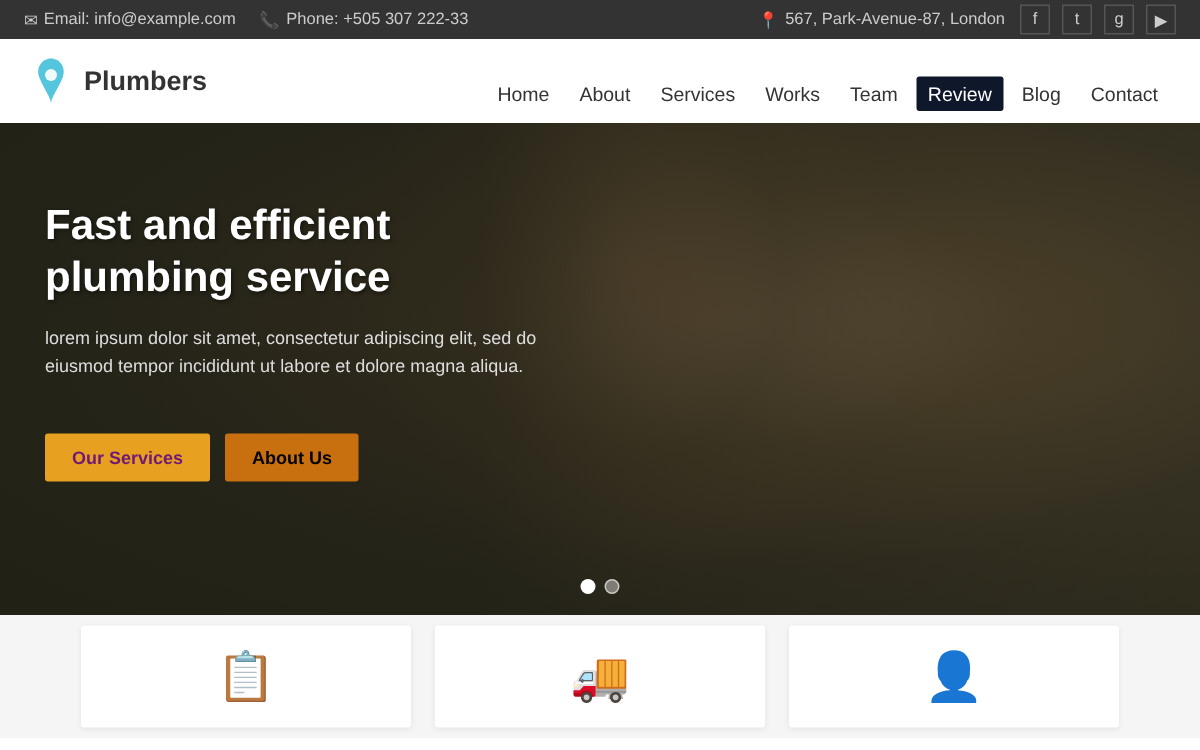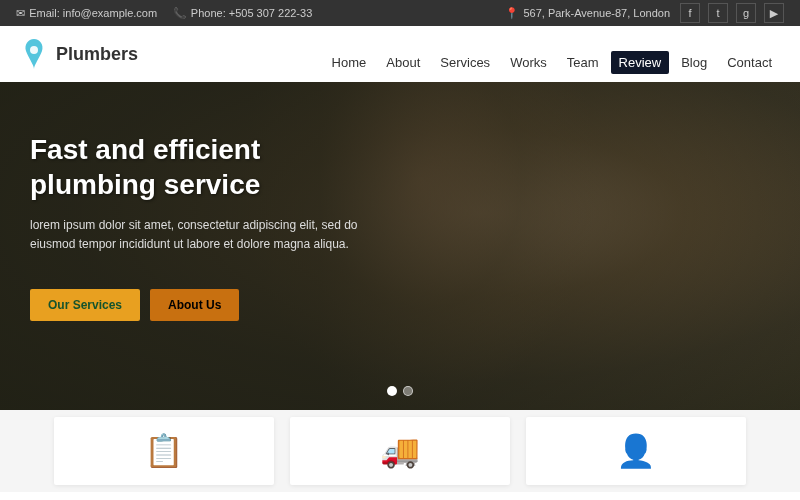--- a/index.html
+++ b/index.html
@@ -87,21 +87,21 @@
       text-shadow: 1px 1px 3px rgba(0,0,0,0.5);
     }
     .hero-desc {
       font-size: 12px;
       color: #ddd;
       line-height: 1.55;
       margin-bottom: 36px;
     }
     .hero-buttons { display: flex; gap: 10px; }
     .btn-primary {
-      background: #e8a020; color: #14532d; border: none;
+      background: #e8a020; color: #701a75; border: none;
       padding: 9px 18px; font-size: 12px; font-weight: bold; cursor: pointer;
       border-radius: 2px;
     }
     .btn-secondary {
       background: #c87010; color: #000000; border: none;
       padding: 9px 18px; font-size: 12px; font-weight: bold; cursor: pointer;
       border-radius: 2px;
     }
     .hero-dots {
       position: absolute; bottom: 14px; left: 50%; transform: translateX(-50%);

